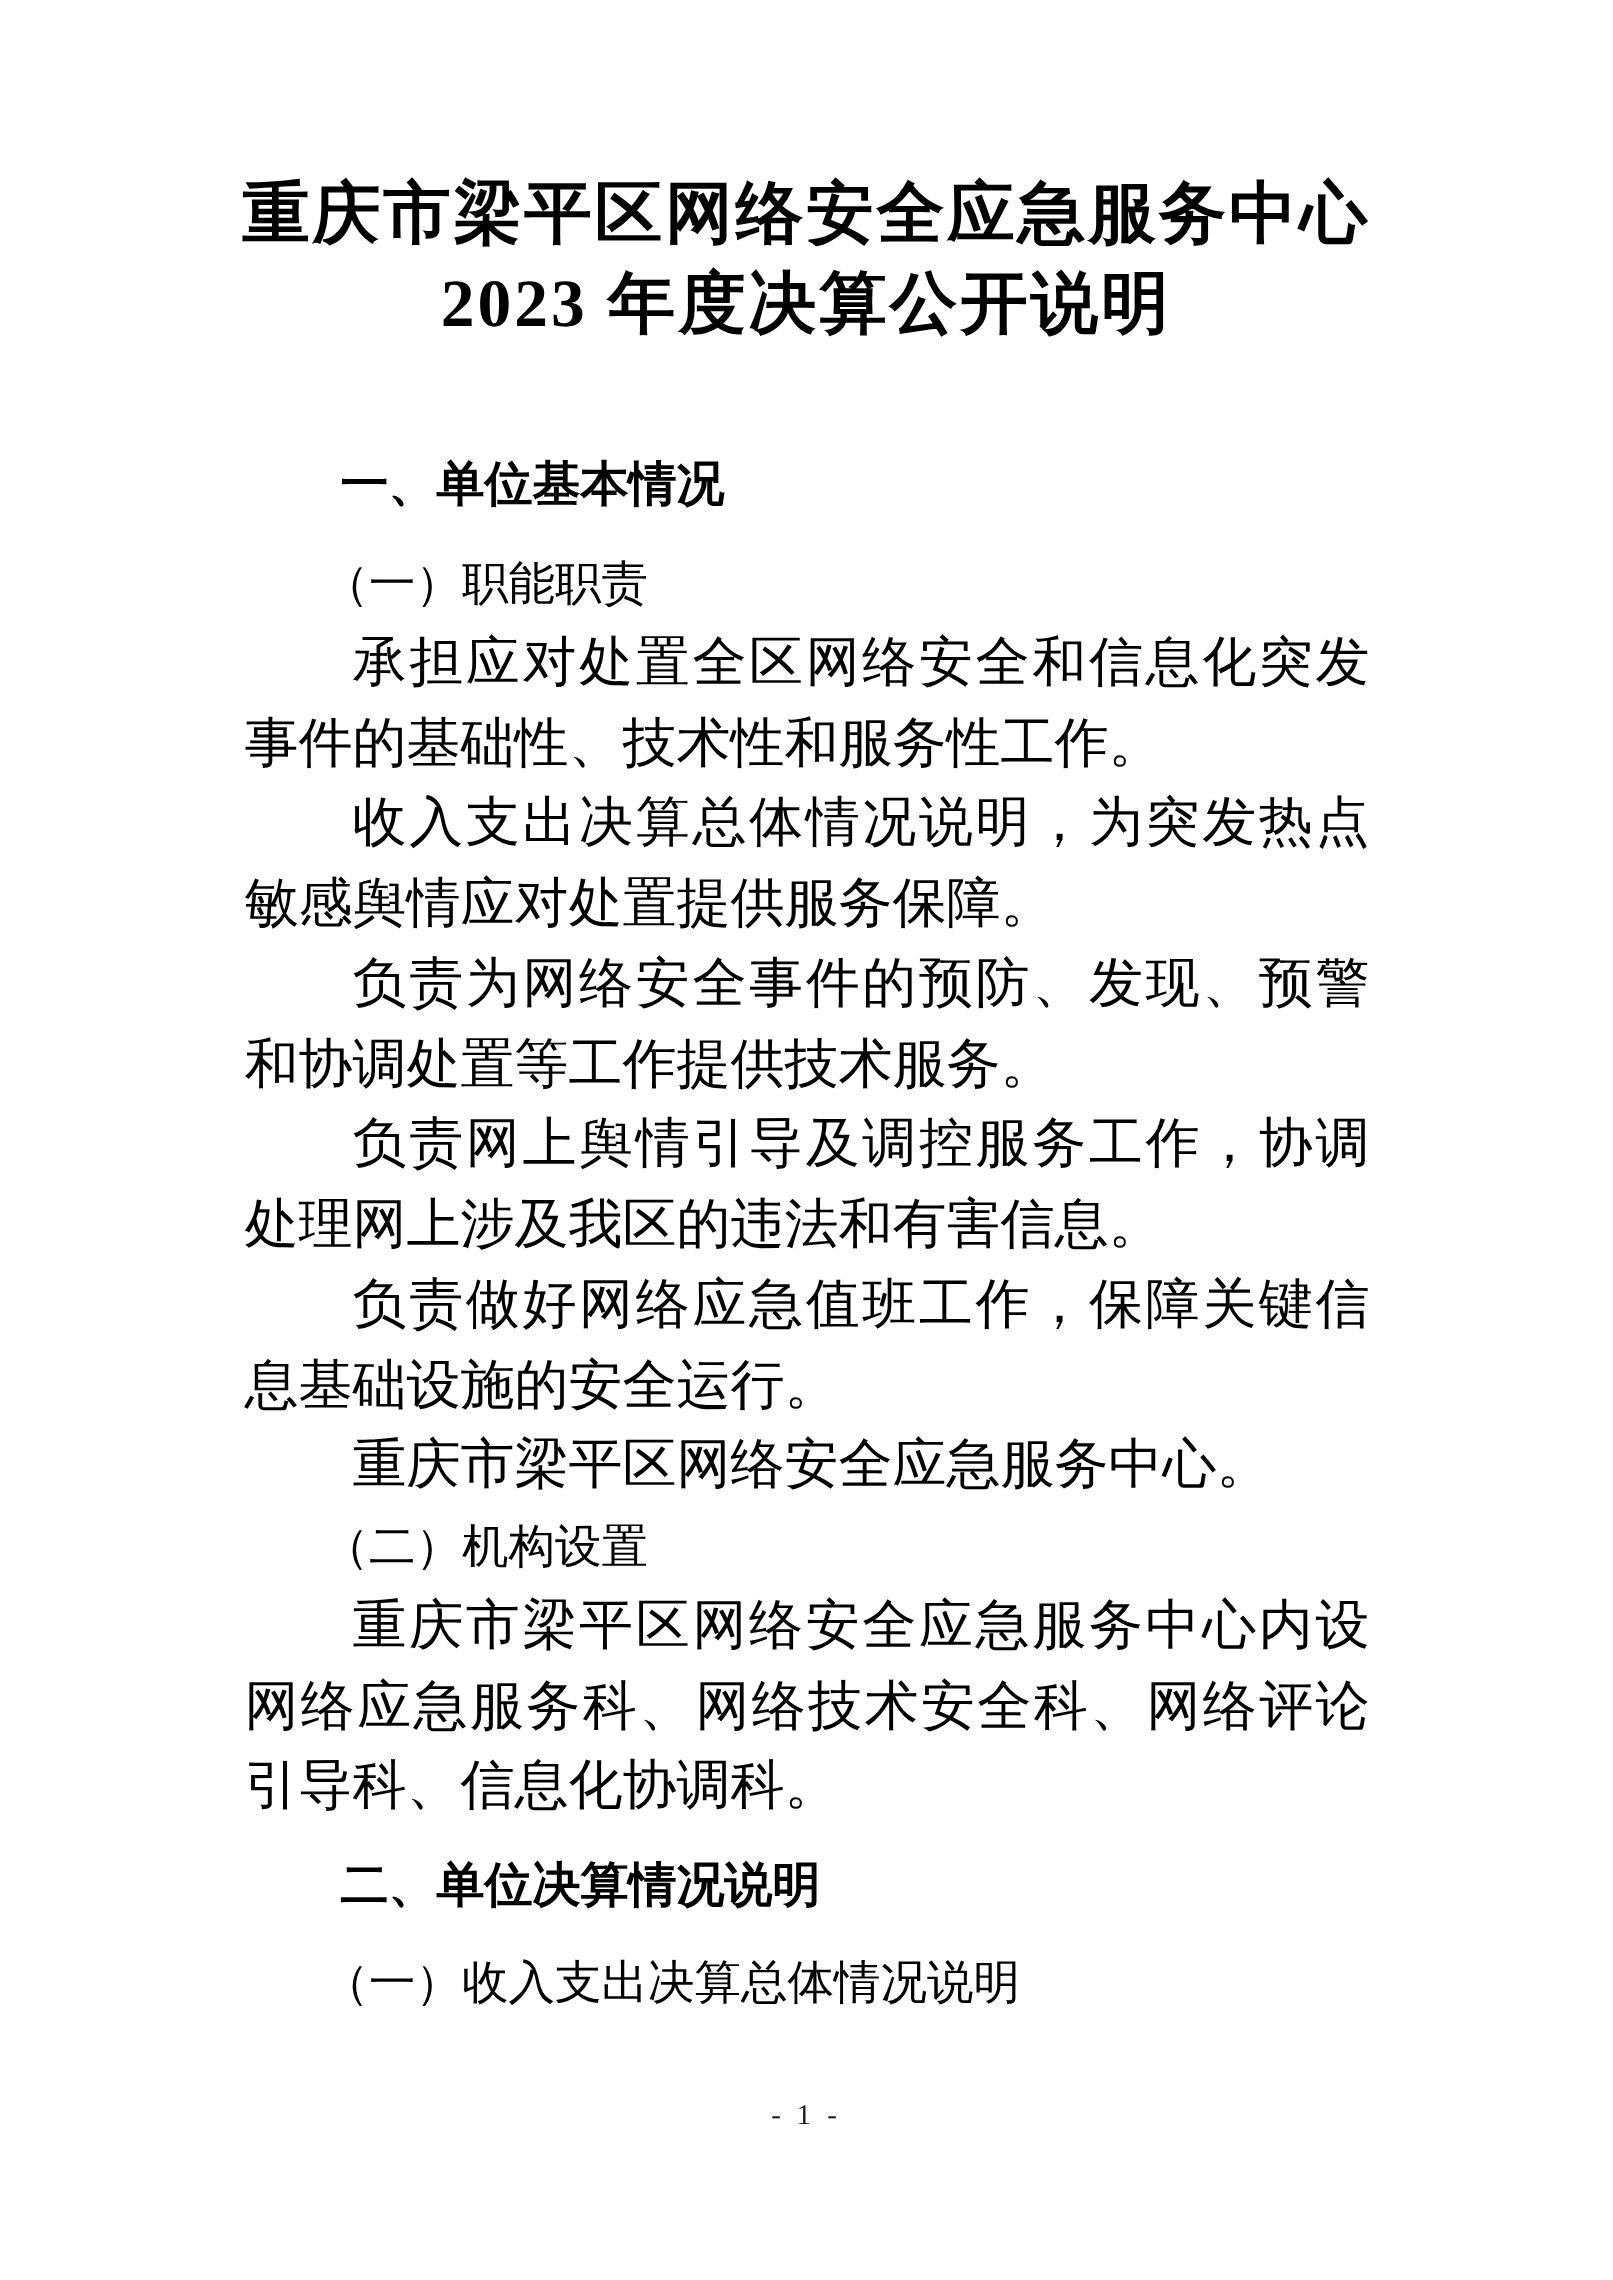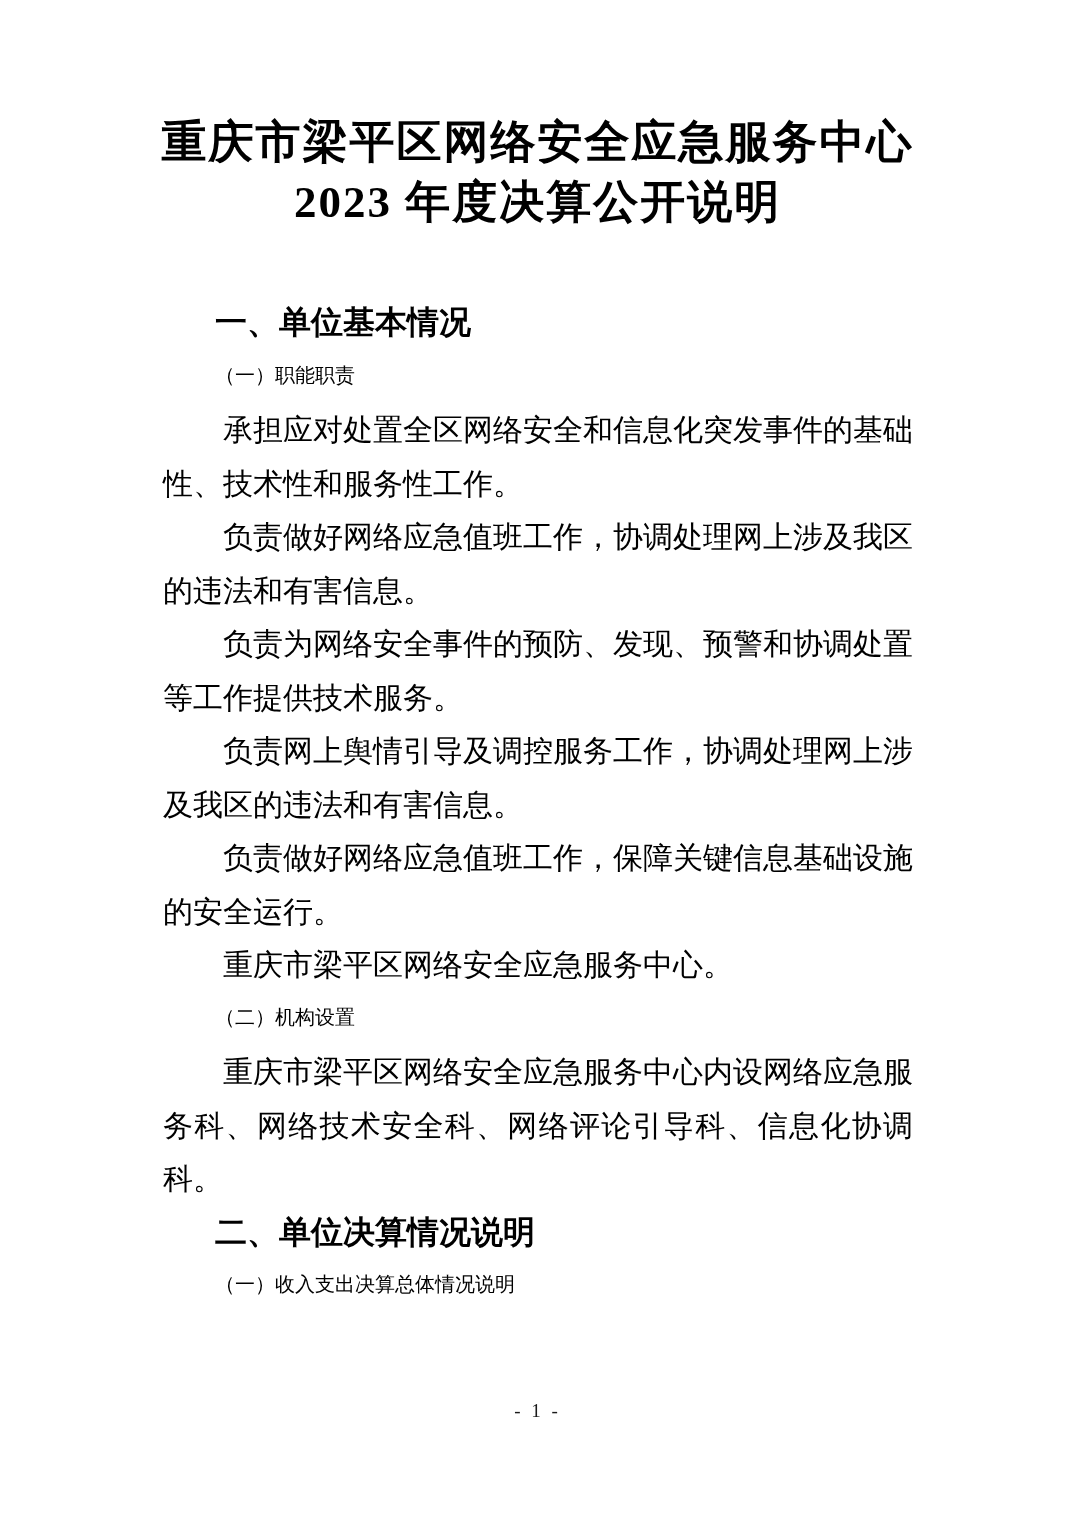--- a/index.html
+++ b/index.html
@@ -27,35 +27,35 @@
   .content {
     margin-top: 64px;
     padding-left: 163px;
     padding-right: 162px;
   }
   .heading-1 {
     font-family: "Liberation Sans", sans-serif;
     font-weight: 700;
     font-size: 32px;
     line-height: 53.5px;
-    margin: 0;
+    margin: 12px;
     text-indent: 52px;
   }
   .heading-2 {
-    font-family: Liberation Mono, monospace;
+    font-family: Liberation Serif, serif;
     font-weight: 400;
-    font-size: 20px;
+    font-size: 31px;
     line-height: 53.5px;
     margin: 0;
     text-indent: 52px;
   }
   .para {
     font-family: "Liberation Serif", serif;
     font-weight: 400;
-    font-size: 30px;
+    font-size: 36px;
     line-height: 53.5px;
     margin: 0;
     text-align: justify;
     text-indent: 2em;
   }
   .footer {
     position: absolute;
     left: 0;
     right: 0;
     top: 1400px;
@@ -73,21 +73,21 @@
 
   <div class="title-block">
     <div class="title-line">重庆市梁平区网络安全应急服务中心</div>
     <div class="title-line">2023 年度决算公开说明</div>
   </div>
 
   <div class="content">
     <div class="heading-1">一、单位基本情况</div>
     <div class="heading-2">（一）职能职责</div>
     <p class="para">承担应对处置全区网络安全和信息化突发事件的基础性、技术性和服务性工作。</p>
-    <p class="para">负责做好网络应急值班工作，协调处理网上涉及我区的违法和有害信息。</p>
+    <p class="para">收入支出决算总体情况说明，为突发热点敏感舆情应对处置提供服务保障。</p>
     <p class="para">负责为网络安全事件的预防、发现、预警和协调处置等工作提供技术服务。</p>
     <p class="para">负责网上舆情引导及调控服务工作，协调处理网上涉及我区的违法和有害信息。</p>
     <p class="para">负责做好网络应急值班工作，保障关键信息基础设施的安全运行。</p>
     <p class="para">重庆市梁平区网络安全应急服务中心。</p>
     <div class="heading-2">（二）机构设置</div>
     <p class="para">重庆市梁平区网络安全应急服务中心内设网络应急服务科、网络技术安全科、网络评论引导科、信息化协调科。</p>
     <div class="heading-1">二、单位决算情况说明</div>
     <div class="heading-2">（一）收入支出决算总体情况说明</div>
   </div>
 

